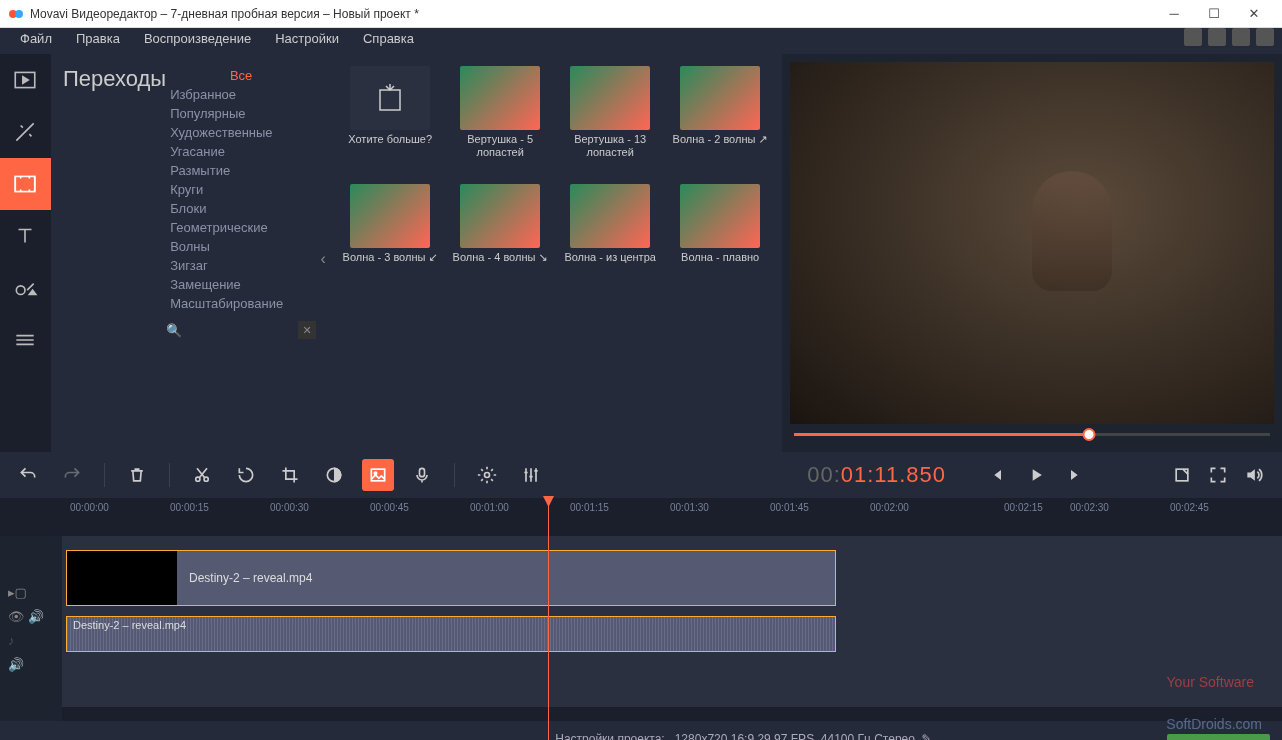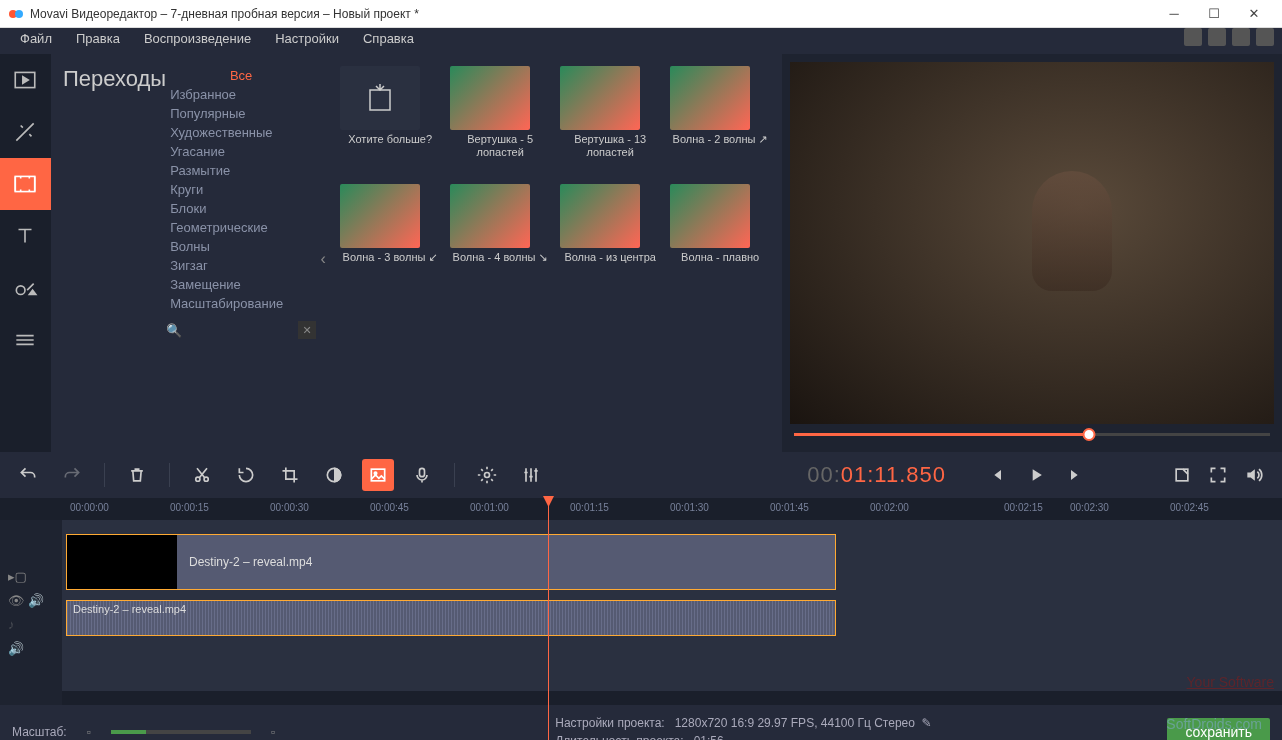--- a/index.html
+++ b/index.html
@@ -34,21 +34,21 @@
 .catlist { width: 150px; }
 .catlist-item { padding: 2px 4px; font-size: 13px; color: #8a92a8; cursor: pointer; }
 .catlist-item.active { color: #ff6644; text-align: center; }
 .catlist-search { margin-top: 8px; display: flex; align-items: center; gap: 6px; }
 .catlist-search .sico { color: #888; }
 .catlist-search .sx { background: #333; color: #888; width: 18px; height: 18px; display: flex; align-items: center; justify-content: center; font-size: 11px; }
 
 .collapse-handle { width: 14px; display: flex; align-items: center; justify-content: center; color: #888; font-size: 16px; cursor: pointer; }
 
 .thumbs { flex: 1; display: grid; grid-template-columns: repeat(4, 100px); grid-auto-rows: 110px; gap: 8px 10px; padding-left: 10px; overflow: hidden; align-content: start; }
-.thumb { display: flex; flex-direction: column; }
+.thumb { display: flex; flex-direction: column; align-items: center; }
 .thumb-img { width: 80px; height: 64px; background: linear-gradient(135deg,#2a8a5a,#ff6655); border-radius: 2px; display: flex; align-items: center; justify-content: center; }
 .thumb-img.more { background: #2a3040; }
 .thumb-img.more svg { width: 40px; height: 40px; stroke: #ccc; fill: none; }
 .thumb-label { font-size: 11px; color: #ccc; text-align: center; margin-top: 3px; line-height: 1.2; }
 
 
 .preview { width: 510px; background: #1e2330; padding: 8px; display: flex; flex-direction: column; }
 .preview-video { flex: 1; background: radial-gradient(ellipse at 60% 40%, #5a4a3a, #1a1410); position: relative; }
 .preview-video::after { content: ""; position: absolute; left: 50%; top: 30%; width: 80px; height: 120px; background: linear-gradient(#6a5040,#3a2a20); border-radius: 40px 40px 20px 20px; opacity: 0.6; }
 .preview-seek { height: 20px; display: flex; align-items: center; padding: 0 4px; }
@@ -62,21 +62,21 @@
 .tbtn.active { background: #ff6644; color: #fff; }
 .tbtn svg { width: 20px; height: 20px; }
 .tsep { width: 1px; height: 24px; background: #3a4050; margin: 0 4px; }
 .timecode { font-family: "Courier New", monospace; font-size: 22px; color: #ff6644; letter-spacing: 1px; margin-left: auto; margin-right: 20px; }
 .timecode .gray { color: #666; }
 .playctrl { display: flex; gap: 4px; margin-right: 60px; }
 .playctrl .tbtn { width: 36px; height: 36px; }
 .rightctrl { display: flex; gap: 4px; }
 
 
-.ruler { height: 22px; background: #1a1f2b; display: flex; align-items: center; color: #77809a; font-size: 10px; position: relative; padding-left: 64px; }
+.ruler { height: 38px; background: #1a1f2b; display: flex; align-items: center; color: #77809a; font-size: 10px; position: relative; padding-left: 64px; }
 .ruler-tick { position: absolute; top: 4px; }
 .playhead { position: absolute; top: 0; bottom: -230px; width: 1px; background: #ff6644; z-index: 5; }
 .playhead::before { content: ""; position: absolute; top: -2px; left: -5px; width: 11px; height: 11px; background: #ff6644; clip-path: polygon(0 0, 100% 0, 50% 100%); }
 
 
 .tracks { height: 185px; background: #2a3040; position: relative; display: flex; }
 .track-icons { width: 62px; background: #1e2330; display: flex; flex-direction: column; justify-content: center; gap: 4px; padding-left: 8px; }
 .track-icons .ti { color: #888; font-size: 13px; height: 20px; display: flex; align-items: center; gap: 6px; }
 .track-area { flex: 1; position: relative; padding-top: 20px; }
 .clip-video { position: absolute; left: 4px; top: 14px; width: 770px; height: 56px; background: #555a72; border: 1px solid #ffaa33; display: flex; align-items: center; }
@@ -87,21 +87,21 @@
 .waveform { position: absolute; inset: 0; opacity: 0.5; background: repeating-linear-gradient(90deg, #7a80a0 0 1px, transparent 1px 3px); }
 .track-scroll { position: absolute; left: 62px; right: 0; bottom: 0; height: 14px; background: #1a1f2b; }
 
 
 .statusbar { height: 54px; background: #252a3a; display: flex; align-items: center; padding: 0 12px; color: #aab; font-size: 12px; gap: 20px; }
 .zoom-slider { width: 140px; height: 4px; background: #444; position: relative; }
 .zoom-fill { position: absolute; left: 0; top: 0; bottom: 0; width: 25%; background: #4a9a4a; }
 .statcol { display: flex; flex-direction: column; gap: 4px; }
 .savebtn { margin-left: auto; background: #4a9a4a; color: #fff; padding: 6px 18px; border-radius: 2px; cursor: pointer; font-size: 14px; }
 
-.watermark { position: absolute; right: 8px; bottom: 50px; color: #7f1d1d; font-size: 14px; opacity: 0.6; pointer-events: none; text-decoration: underline; }
+.watermark { position: absolute; right: 28px; bottom: 50px; color: #ef4444; font-size: 14px; opacity: 0.6; pointer-events: none; }
 .watermark2 { position: absolute; right: 20px; bottom: 8px; color: #88aadd; font-size: 14px; opacity: 0.5; pointer-events: none; }
 </style>
 </head>
 <body>
 
 <div class="titlebar">
   <svg class="titlebar-icon" viewBox="0 0 16 16">
       <circle cx="5" cy="8" r="4" fill="#ff5533"></circle>
       <circle cx="11" cy="8" r="4" fill="#33aaff"></circle>
     </svg>

